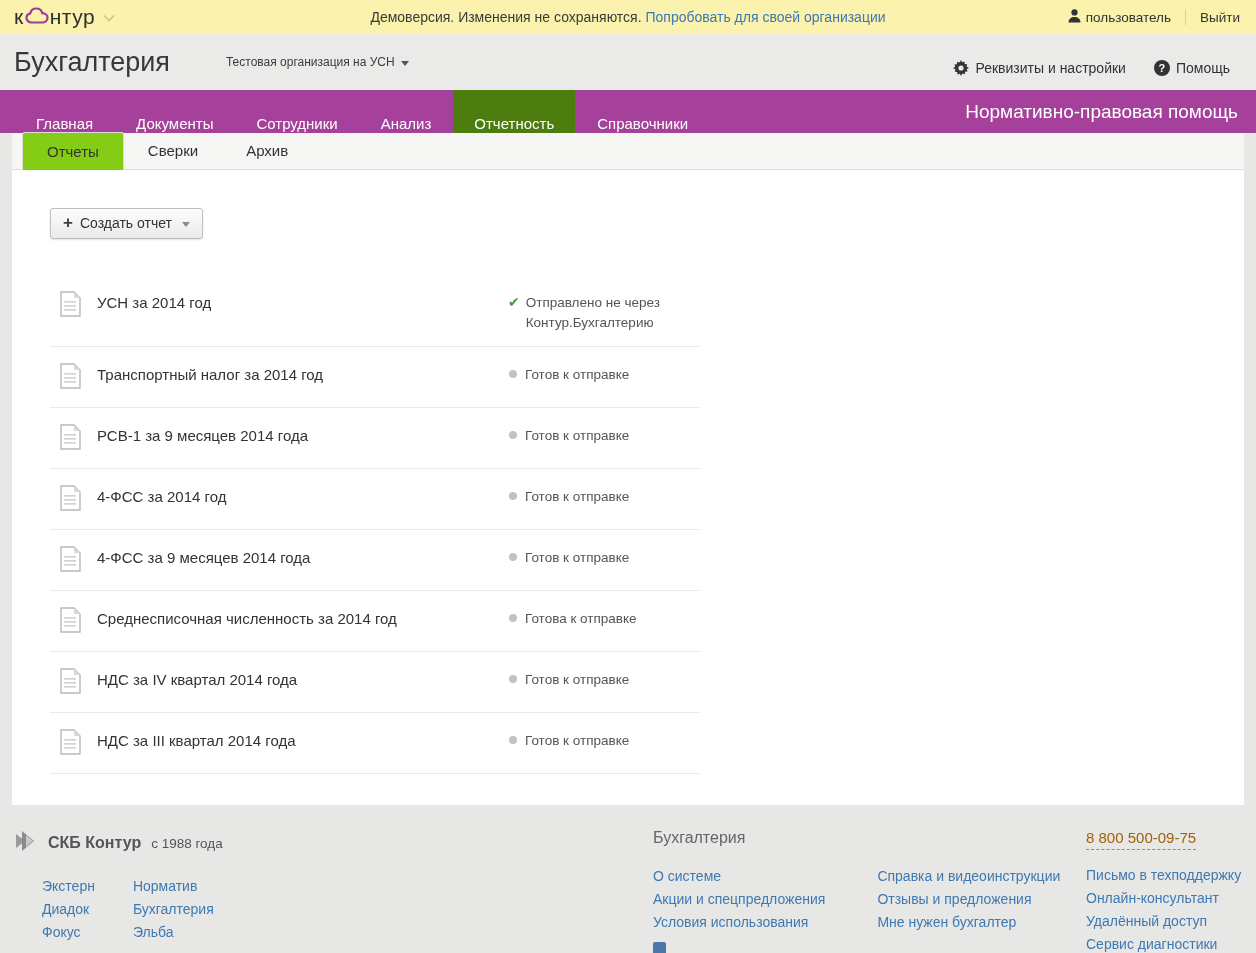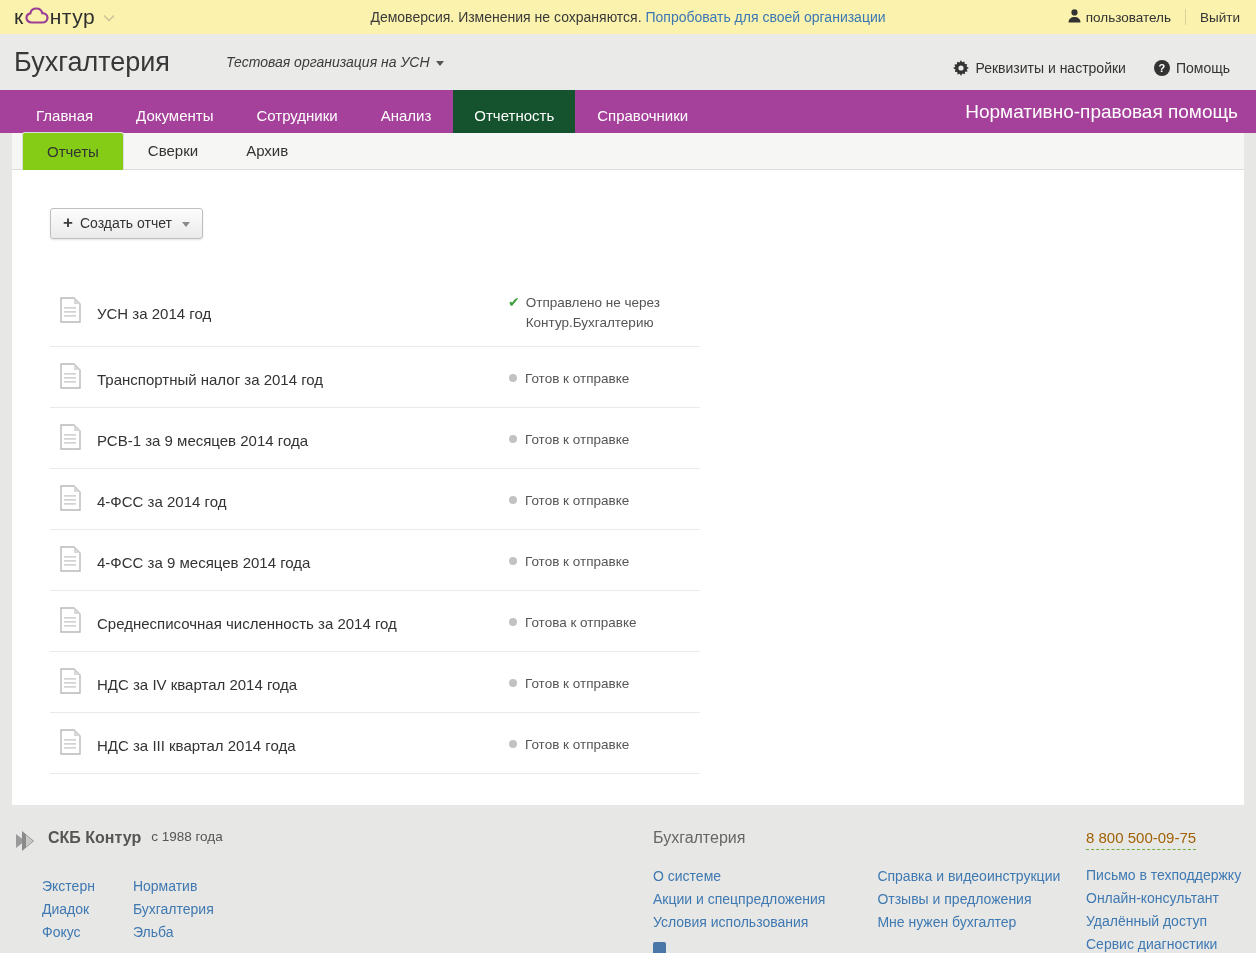--- a/index.html
+++ b/index.html
@@ -16,60 +16,60 @@
   .demo-center a { color:#3b78b5; text-decoration:none; }
   .topbar-right { margin-left:auto; display:flex; align-items:center; margin-right:16px; font-size:13.5px; color:#333; }
   .user-box { display:flex; align-items:center; cursor:pointer; }
   .user-icon { margin-right:5px; display:inline-block; }
   .topbar-sep { width:1px; height:16px; background:#d9d09d; margin:0 14px; }
   .logout { cursor:pointer; }
 
   
   .header { height:56px; background:#eaeae8; display:flex; align-items:center; }
   .app-title { font-size:27px; color:#383838; margin-left:14px; }
-  .org-selector { font-size:14px; color:#3c3c3c; margin-left:56px; cursor:pointer; display:flex; align-items:center;font-style:italic; }
+  .org-selector { font-size:12px; color:#3c3c3c; margin-left:56px; cursor:pointer; display:flex; align-items:center; }
   .caret-down { width:0; height:0; border-left:4px solid transparent; border-right:4px solid transparent; border-top:5px solid #555; display:inline-block; margin-left:6px; margin-top:2px; }
   .header-right { margin-left:auto; display:flex; align-items:center; margin-right:26px;margin-top:12px; }
   .header-link { display:flex; align-items:center; font-size:14px; color:#333; cursor:pointer; margin-left:28px; }
   .header-link .hl-icon { margin-right:6px; display:inline-flex; }
   .help-circle { width:16px; height:16px; border-radius:50%; background:#333; color:#fff; font-size:11px; font-weight:bold; display:inline-flex; align-items:center; justify-content:center; }
 
   
   .nav { height:43px; background:#a5419b; display:flex; align-items:stretch; }
-  .nav-item { color:#fff; font-size:15px; line-height:43px; padding:4px 21px; cursor:pointer; margin-left:1px; }
+  .nav-item { color:#fff; font-size:15px; line-height:43px; padding:12px 21px; cursor:pointer; margin-left:1px; }
   .nav-item.first { margin-left:15px; }
-  .nav-item.active { background:#14532d; }
+  .nav-item.active { background:#4d7c0f; }
   .nav-right { margin-left:auto; color:#fff; font-size:19px; line-height:43px; margin-right:18px; cursor:pointer; }
 
   
   .panel { margin:0 12px; background:#fff; height:672px; }
   .tabstrip { height:37px; background:#f6f6f4; border-bottom:1px solid #dcdcda; display:flex; align-items:flex-end; }
   .tab { font-size:15px; color:#333; padding:0 24px; line-height:36px; cursor:pointer; }
   .tab.active { background:#84cc16; border:1px solid #dcdcda; border-bottom:none; border-radius:3px 3px 0 0; margin-bottom:-1px; line-height:37px; margin-left:10px; }
 
   
   .content { padding-top:38px; }
   .create-btn { display:inline-flex; align-items:center; margin-left:38px; padding:6px 12px 7px; font-size:14px; color:#333;
     background:linear-gradient(#fdfdfd,#eaeaea); border:1px solid #bfbfbf; border-radius:3px; box-shadow:0 1px 2px rgba(0,0,0,.12); cursor:pointer; }
   .create-btn .plus { font-size:17px; font-weight:bold; color:#3d3d3d; margin-right:7px; line-height:14px; }
   .create-btn .btn-caret { width:0; height:0; border-left:4px solid transparent; border-right:4px solid transparent; border-top:5px solid #8a8a8a; margin-left:10px; margin-top:2px; }
 
   .report-list { margin:36px 0 0 38px; width:650px; }
-  .report-row { display:flex; align-items:center; padding:15px 0 14px; border-bottom:1px solid #eaeae8; cursor:pointer; }
+  .report-row { display:flex; align-items:flex-start; padding:15px 0 14px; border-bottom:1px solid #eaeae8; cursor:pointer; }
   .doc-icon { margin:1px 16px 0 10px; flex:0 0 auto; }
   .report-title { flex:1; font-size:15px; color:#333; padding-top:4px; }
   .report-status { width:192px; font-size:13.5px; color:#555; line-height:1.45; display:flex; align-items:flex-start; padding-top:3px; }
   .status-dot { width:8px; height:8px; border-radius:50%; background:#c2c2c2; margin:5px 8px 0 1px; flex:0 0 auto; }
   .status-check { color:#3f9e3f; font-size:14px; margin:0 6px 0 0; flex:0 0 auto; line-height:19px; }
   .status-text { display:block; max-width:160px; }
 
   
   .footer { position:relative; height:147px; }
   .f-left { position:absolute; left:14px; top:24px; }
-  .f-brand { display:flex; }
+  .f-brand { display:flex; align-items:center; }
   .f-logo { margin-right:8px; }
   .f-company { font-size:16px; font-weight:bold; color:#555; margin-right:10px; }
   .f-since { font-size:13.5px; color:#555; }
   .f-products { display:flex; margin:18px 0 0 28px; }
   .f-col { display:flex; flex-direction:column; }
   .f-col.second { margin-left:38px; }
   .f-link { font-size:14px; color:#3f79b2; text-decoration:none; line-height:23px; cursor:pointer; }
   .f-mid { position:absolute; left:653px; top:24px; }
   .f-mid-title { font-size:16px; color:#666; }
   .f-mid-cols { display:flex; margin-top:18px; }

